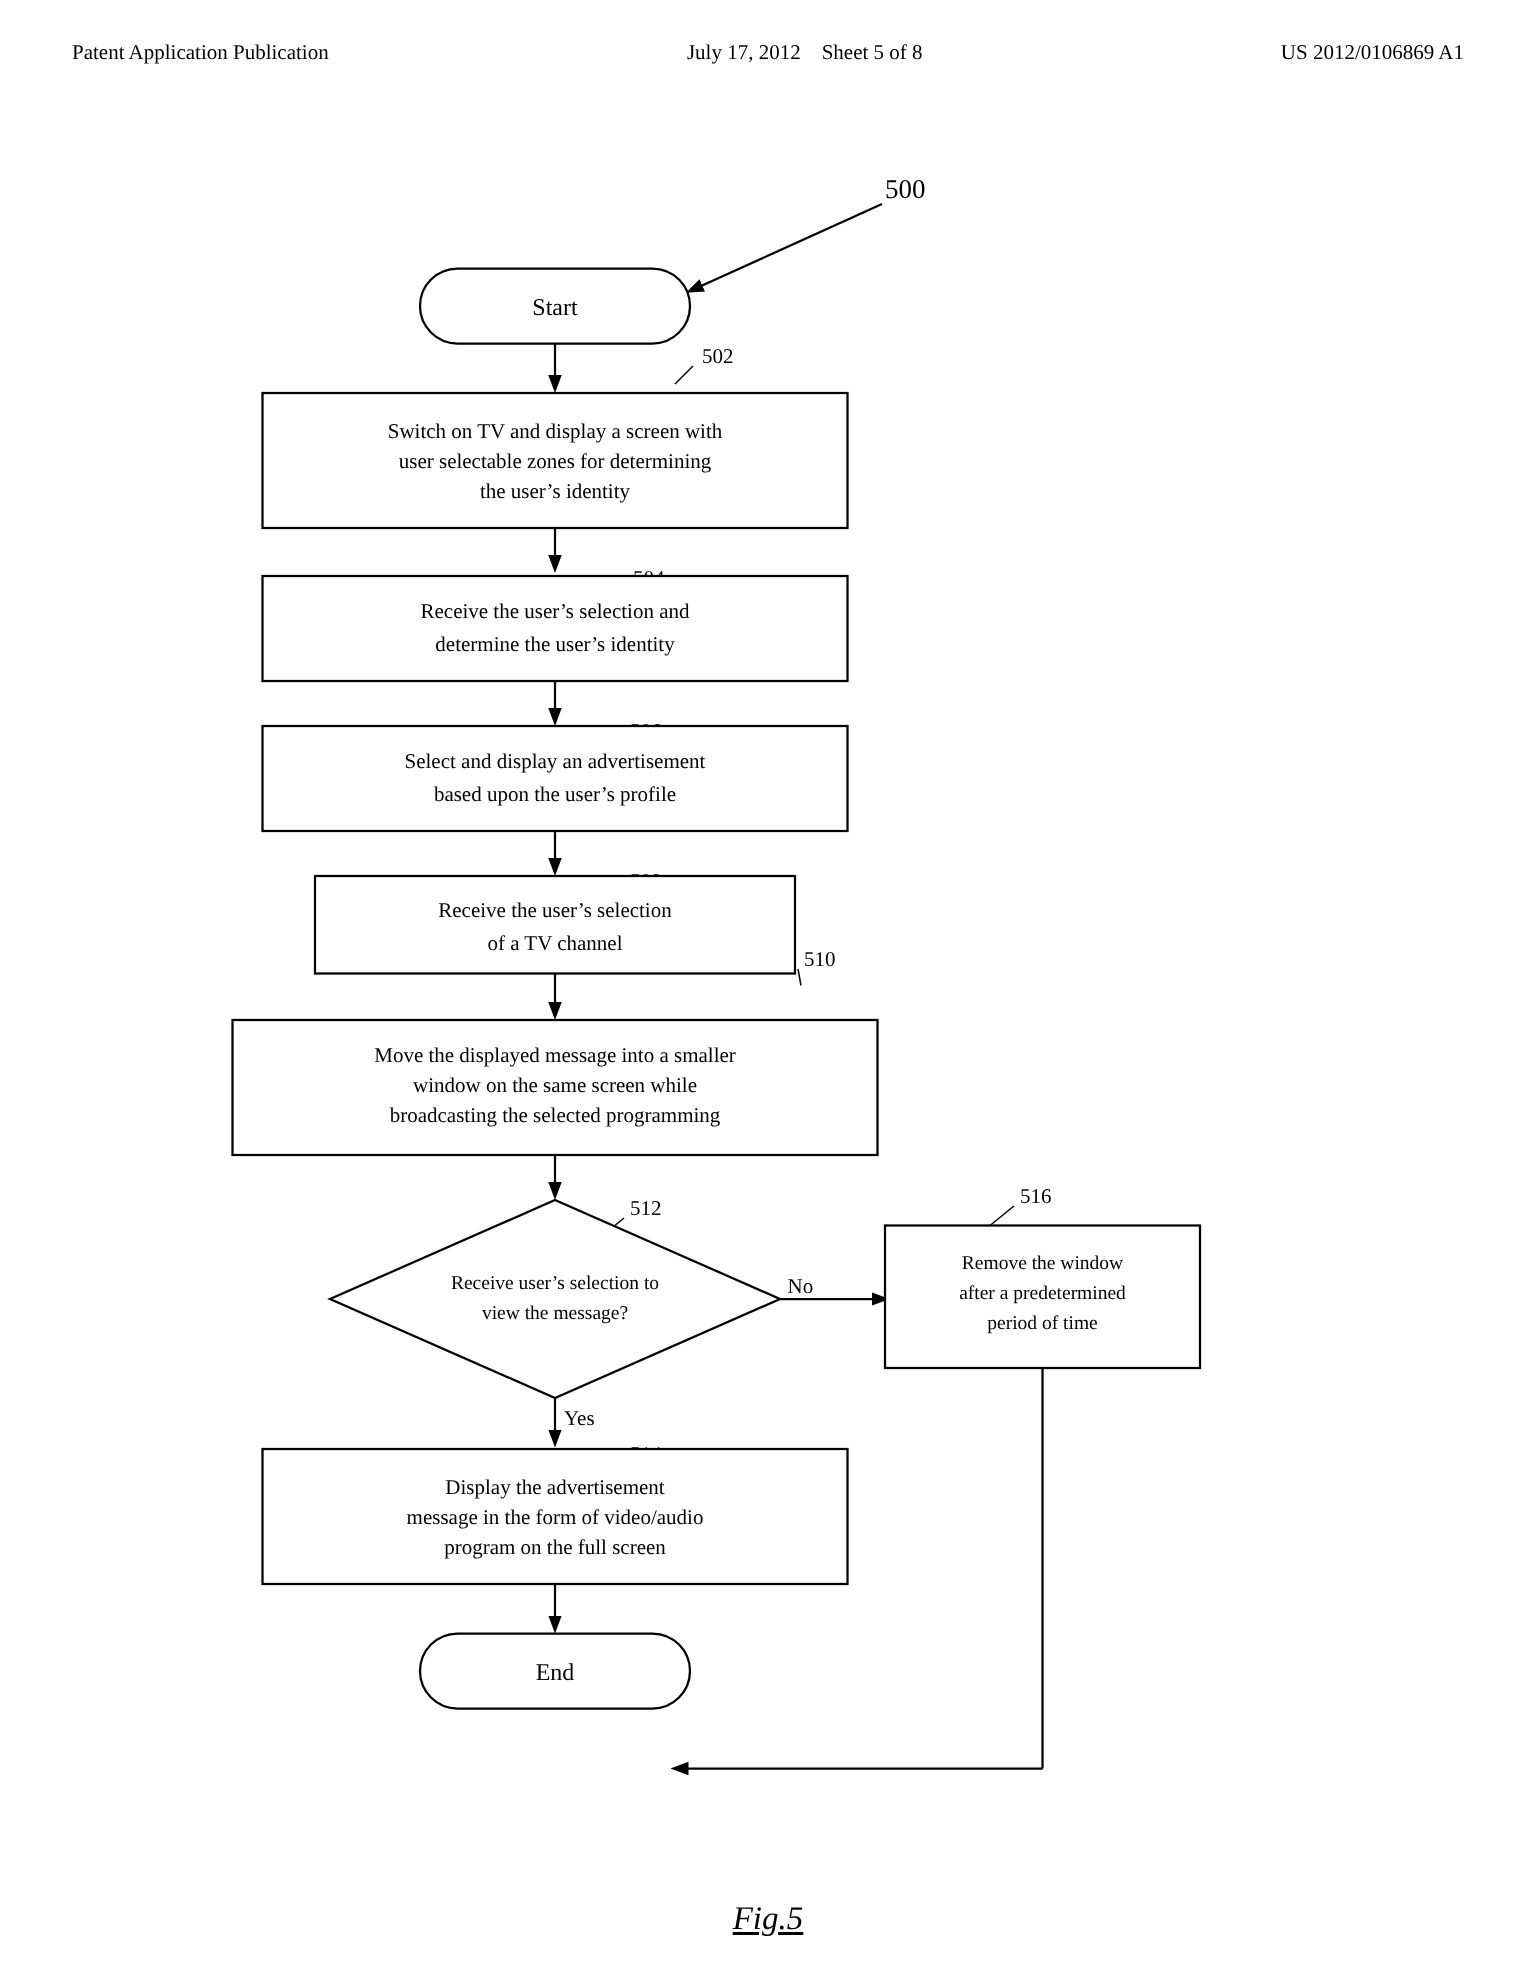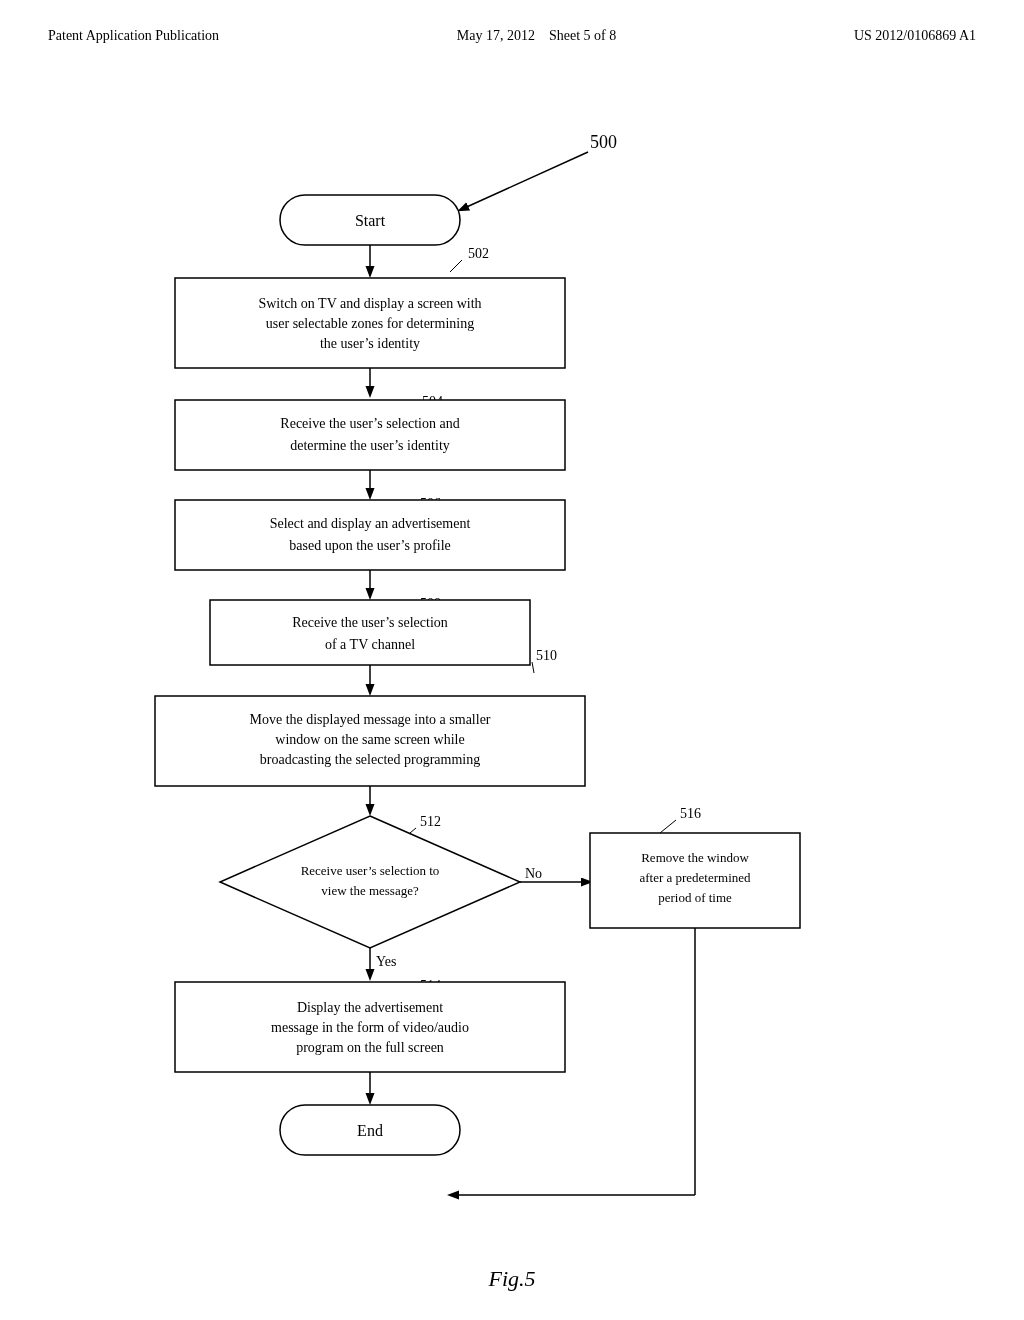--- a/index.html
+++ b/index.html
@@ -17,48 +17,49 @@
       display: flex;
       justify-content: space-between;
       align-items: flex-start;
       padding: 28px 48px 0 48px;
       font-size: 14px;
     }
 
     
     .diagram-area {
       position: absolute;
-      top: 100px;
+      top: 84px;
       left: 0;
       width: 843px;
       height: 1180px;
     }
 
     svg {
       width: 1024px;
       height: 1180px;
     }
 
     
     .fig-label {
       position: absolute;
       bottom: 28px;
       left: 50%;
       transform: translateX(-50%);
       font-size: 22px;
       font-style: italic;
+      text-decoration: underline;
     }
   </style>
 </head>
 <body>
 
 <div class="header">
   <span>Patent Application Publication</span>
   <span>
-    <span>May 17, 2012</span>&nbsp;&nbsp;&nbsp;
+    <span>July 17, 2012</span>&nbsp;&nbsp;&nbsp;
     <span>Sheet 5 of 8</span>
   </span>
   <span>US 2012/0106869 A1</span>
 </div>
 
 <div class="diagram-area">
   <svg viewBox="0 0 1024 1180" xmlns="http://www.w3.org/2000/svg">
 
     <text x="590" y="48" font-size="18" font-family="Times New Roman" fill="#000">500</text>
     <line x1="588" y1="52" x2="460" y2="110" stroke="#000" stroke-width="1.5" marker-end="url(#arrow)"></line>

